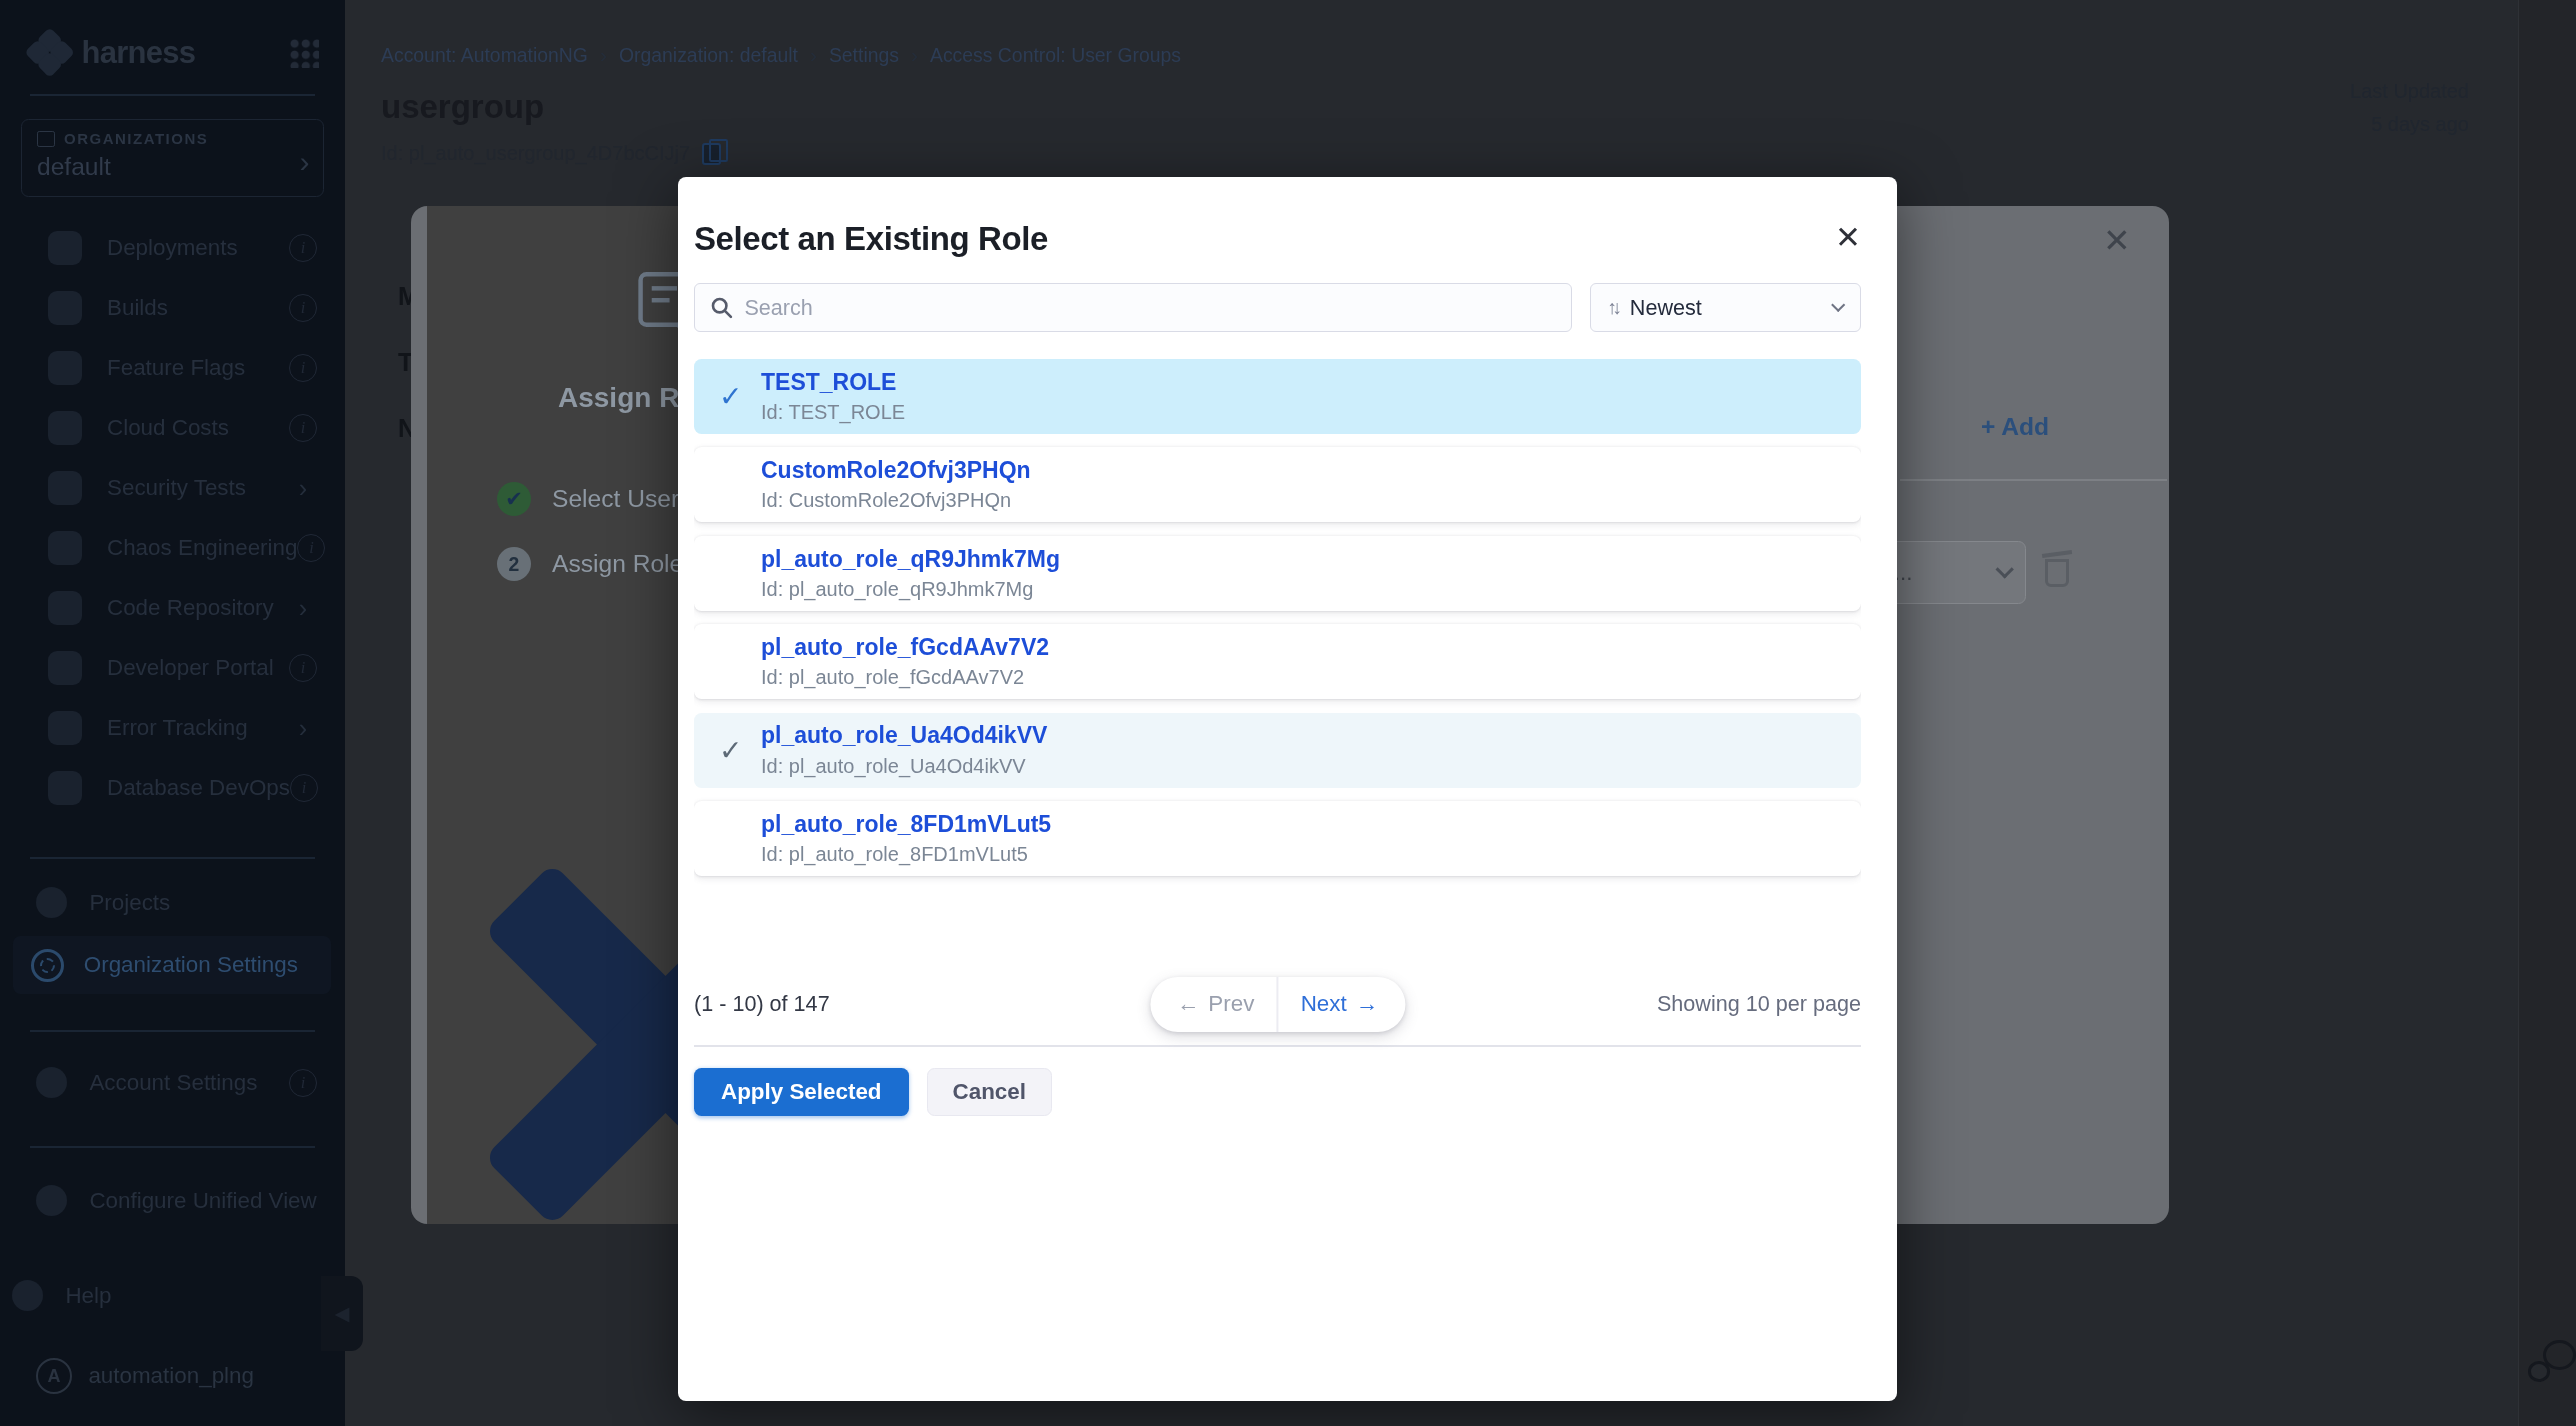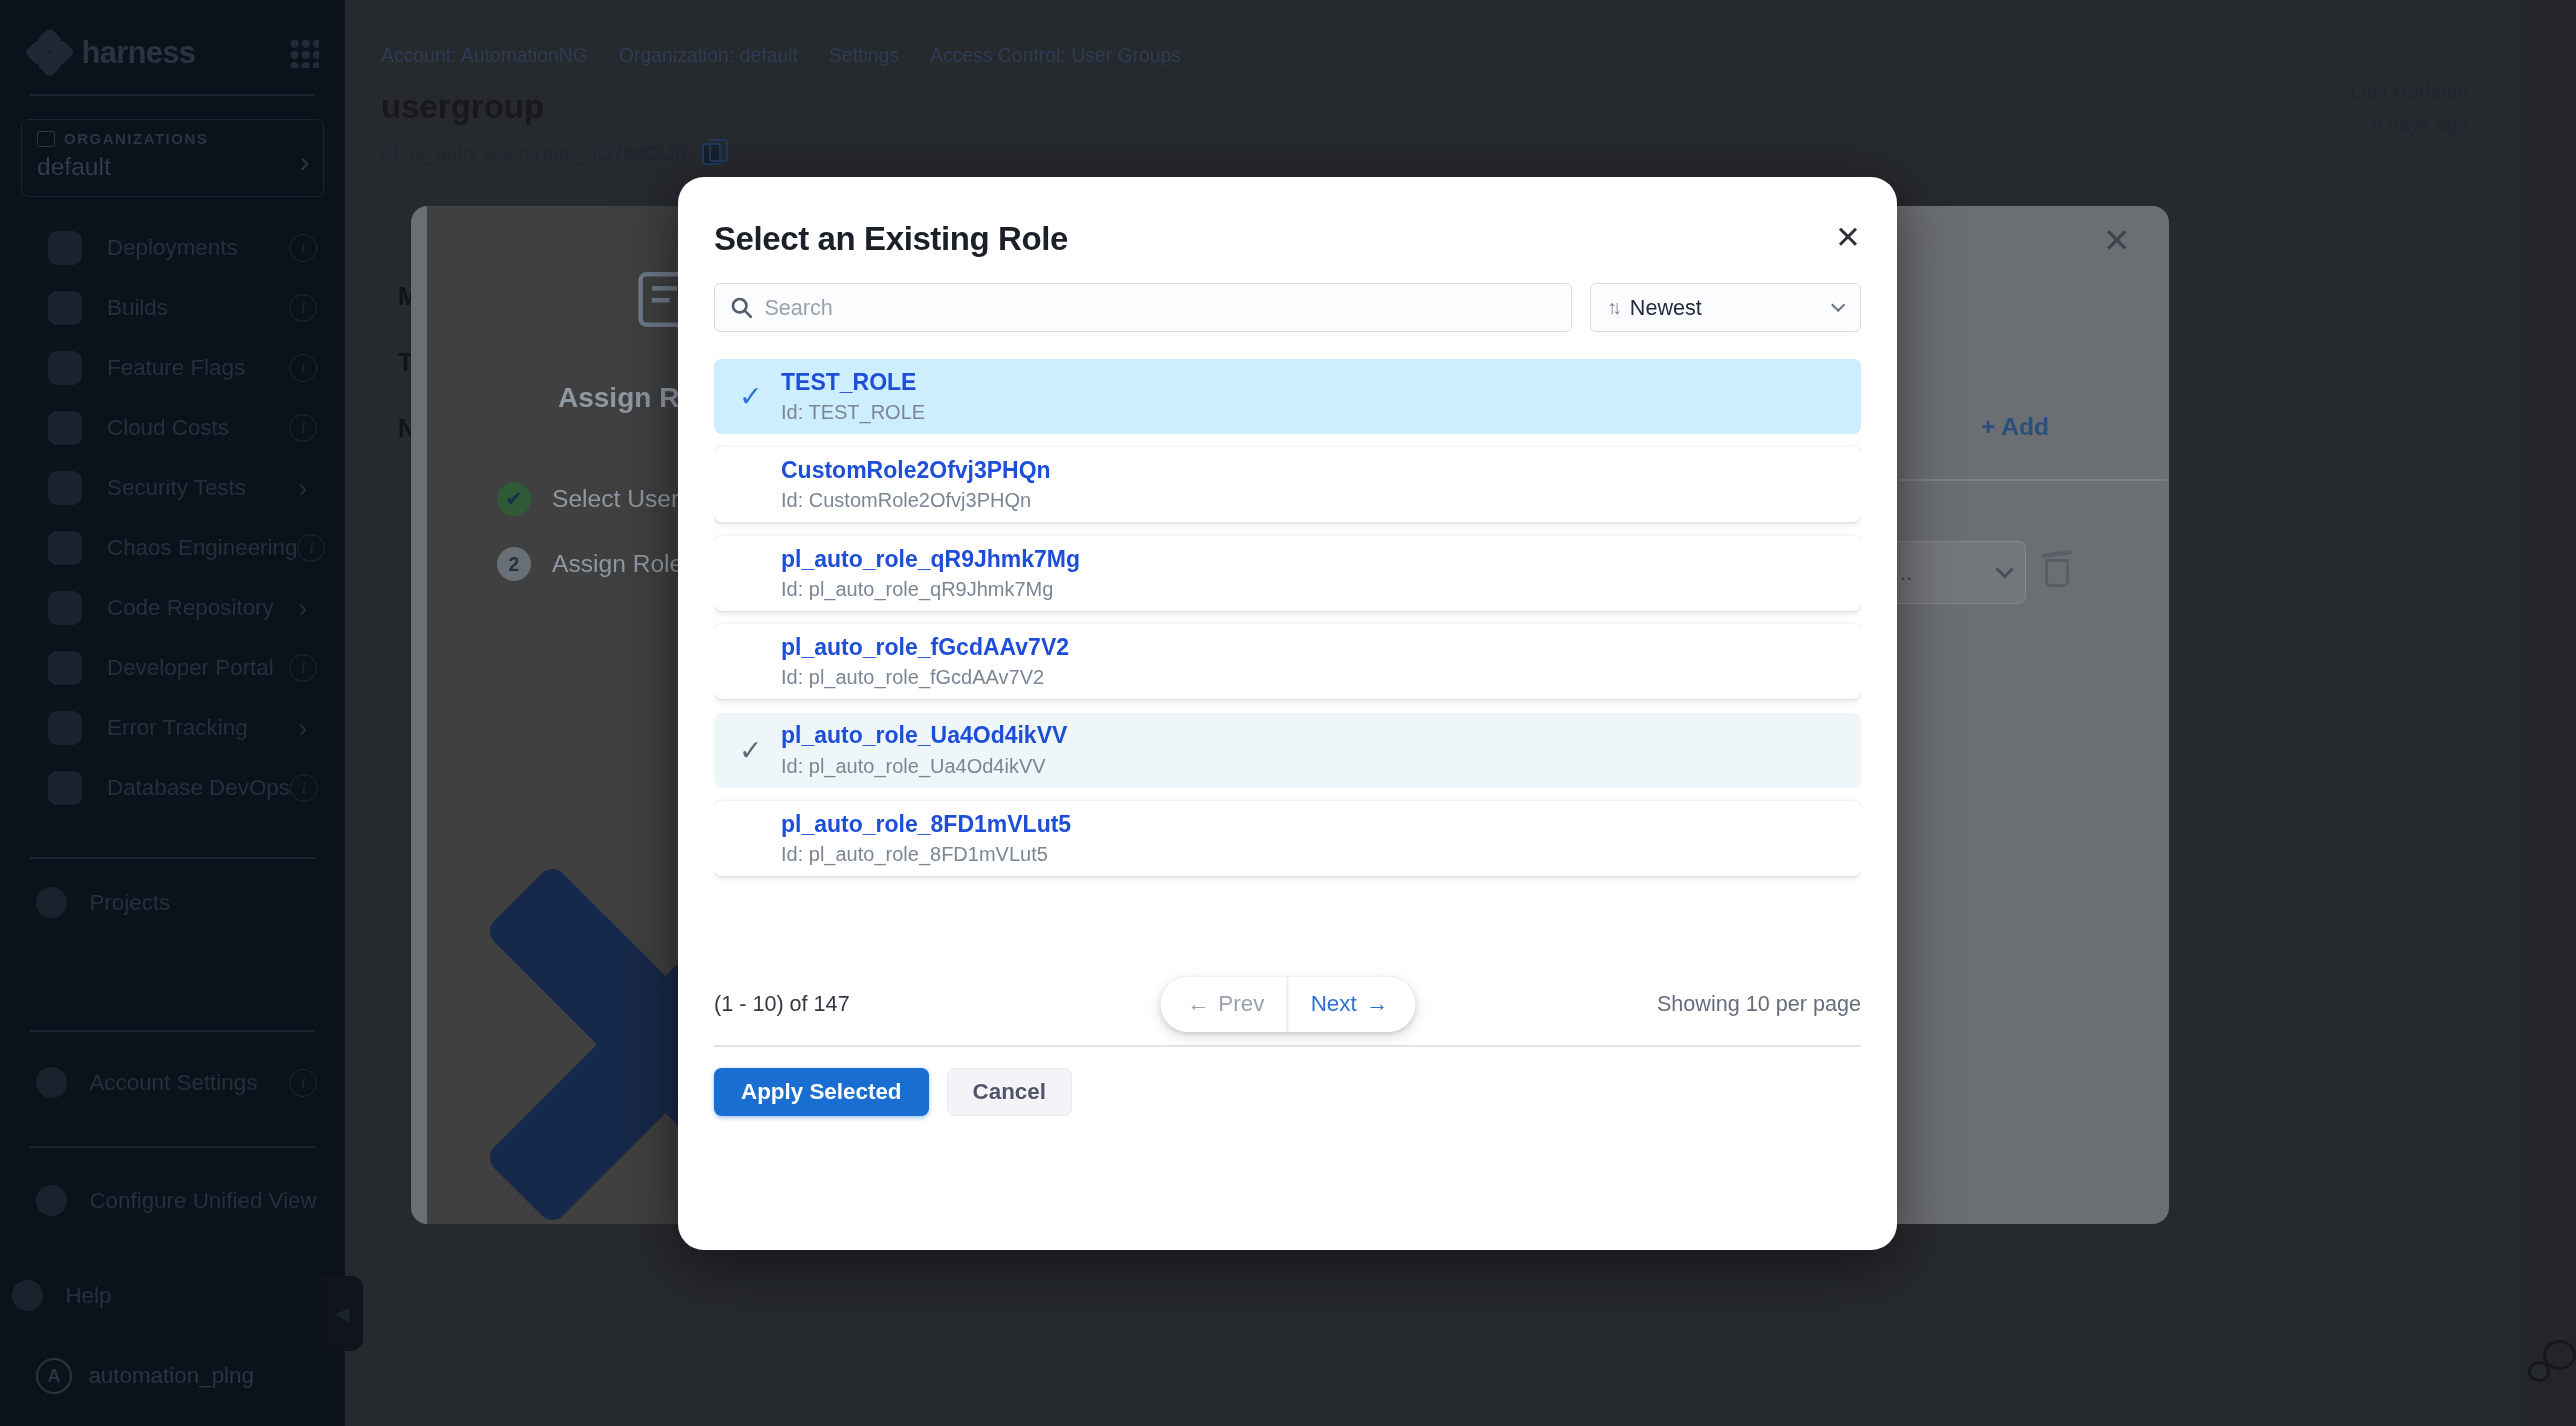--- a/index.html
+++ b/index.html
@@ -104,24 +104,24 @@
   .drawer-select { position:absolute; left:1421px; top:335px; width:194px; height:63px; background:#74777c;
      border:1.5px solid #85888d; border-radius:7.5px; display:flex; align-items:center; padding:0 13.4px; gap:15px; }
   .drawer-select .sel-text { font-size:22.4px; color:#3f444b; flex:1; white-space:nowrap; overflow:hidden; }
   .sel-chev { width:13.4px; height:13.4px; border-right:3px solid #4a4f57; border-bottom:3px solid #4a4f57; transform:rotate(45deg); margin-top:-6px; }
   .drawer-trash { position:absolute; left:1629px; top:344px; width:33px; height:39px; }
   .drawer-trash .lid { position:absolute; left:1.5px; top:1.5px; width:30px; height:3.7px; background:#5a5e64; transform:rotate(-8deg); }
   .drawer-trash .can { position:absolute; left:4.5px; top:9px; width:24px; height:28px; border:3px solid #5a5e64; border-radius:0 0 6px 6px; }
 
   
   .modal {
-    position:absolute; left:678px; top:177px; width:1219px; height:1073px;
-    background:#ffffff; border-radius:26px; z-index:10;
+    position:absolute; left:678px; top:177px; width:1219px; height:1224px;
+    background:#ffffff; border-radius:8px; z-index:10;
     box-shadow:0 13.4px 60px rgba(0,0,0,0.5);
-    padding:43px 36px 0 36px;
+    padding:43px 36px 0 16px;
   }
   .modal-title-row { display:flex; align-items:flex-start; }
   .modal-title { font-size:33px; font-weight:600; color:#1b1f27; flex:1; letter-spacing:-0.4px; }
   .modal-close { font-size:31px; color:#2e3038; line-height:31px; margin-top:1.5px; cursor:default; }
 
   .tabs { position:relative; margin-top:42px; display:flex; gap:55px; border-bottom:1.5px solid #d8dae3; padding-bottom:15px; padding-left:28px; }
   .tab { position:relative; display:flex; align-items:center; gap:10.4px; }
   .tab-label { font-size:23px; font-weight:600; color:#21293c; }
   .tab-scope { font-size:21.6px; color:#60708c; }
   .tab.active::after { content:""; position:absolute; left:-13.4px; right:-13.4px; bottom:-18.6px; height:6.7px; border-radius:3.7px; background:#0b6fd0; }
@@ -247,20 +247,24 @@
     </div>
   </div>
 
   <div class="side-divider" style="top:857px"></div>
 
   <div class="nav-item small" style="position:absolute; left:0; top:871px; width:345px;">
     <span class="nav-ico"></span>
     <span class="nav-label">Projects</span>
   </div>
 
+  <div class="active-tile">
+    <span class="gear"></span>
+    <span class="nav-label">Organization Settings</span>
+  </div>
 
   <div class="side-divider" style="top:1030px"></div>
 
   <div class="nav-item small" style="position:absolute; left:0; top:1051px; width:345px;">
     <span class="nav-ico"></span>
     <span class="nav-label">Account Settings</span>
     <span class="trail t-info">i</span>
   </div>
 
   <div class="side-divider" style="top:1146px"></div>

